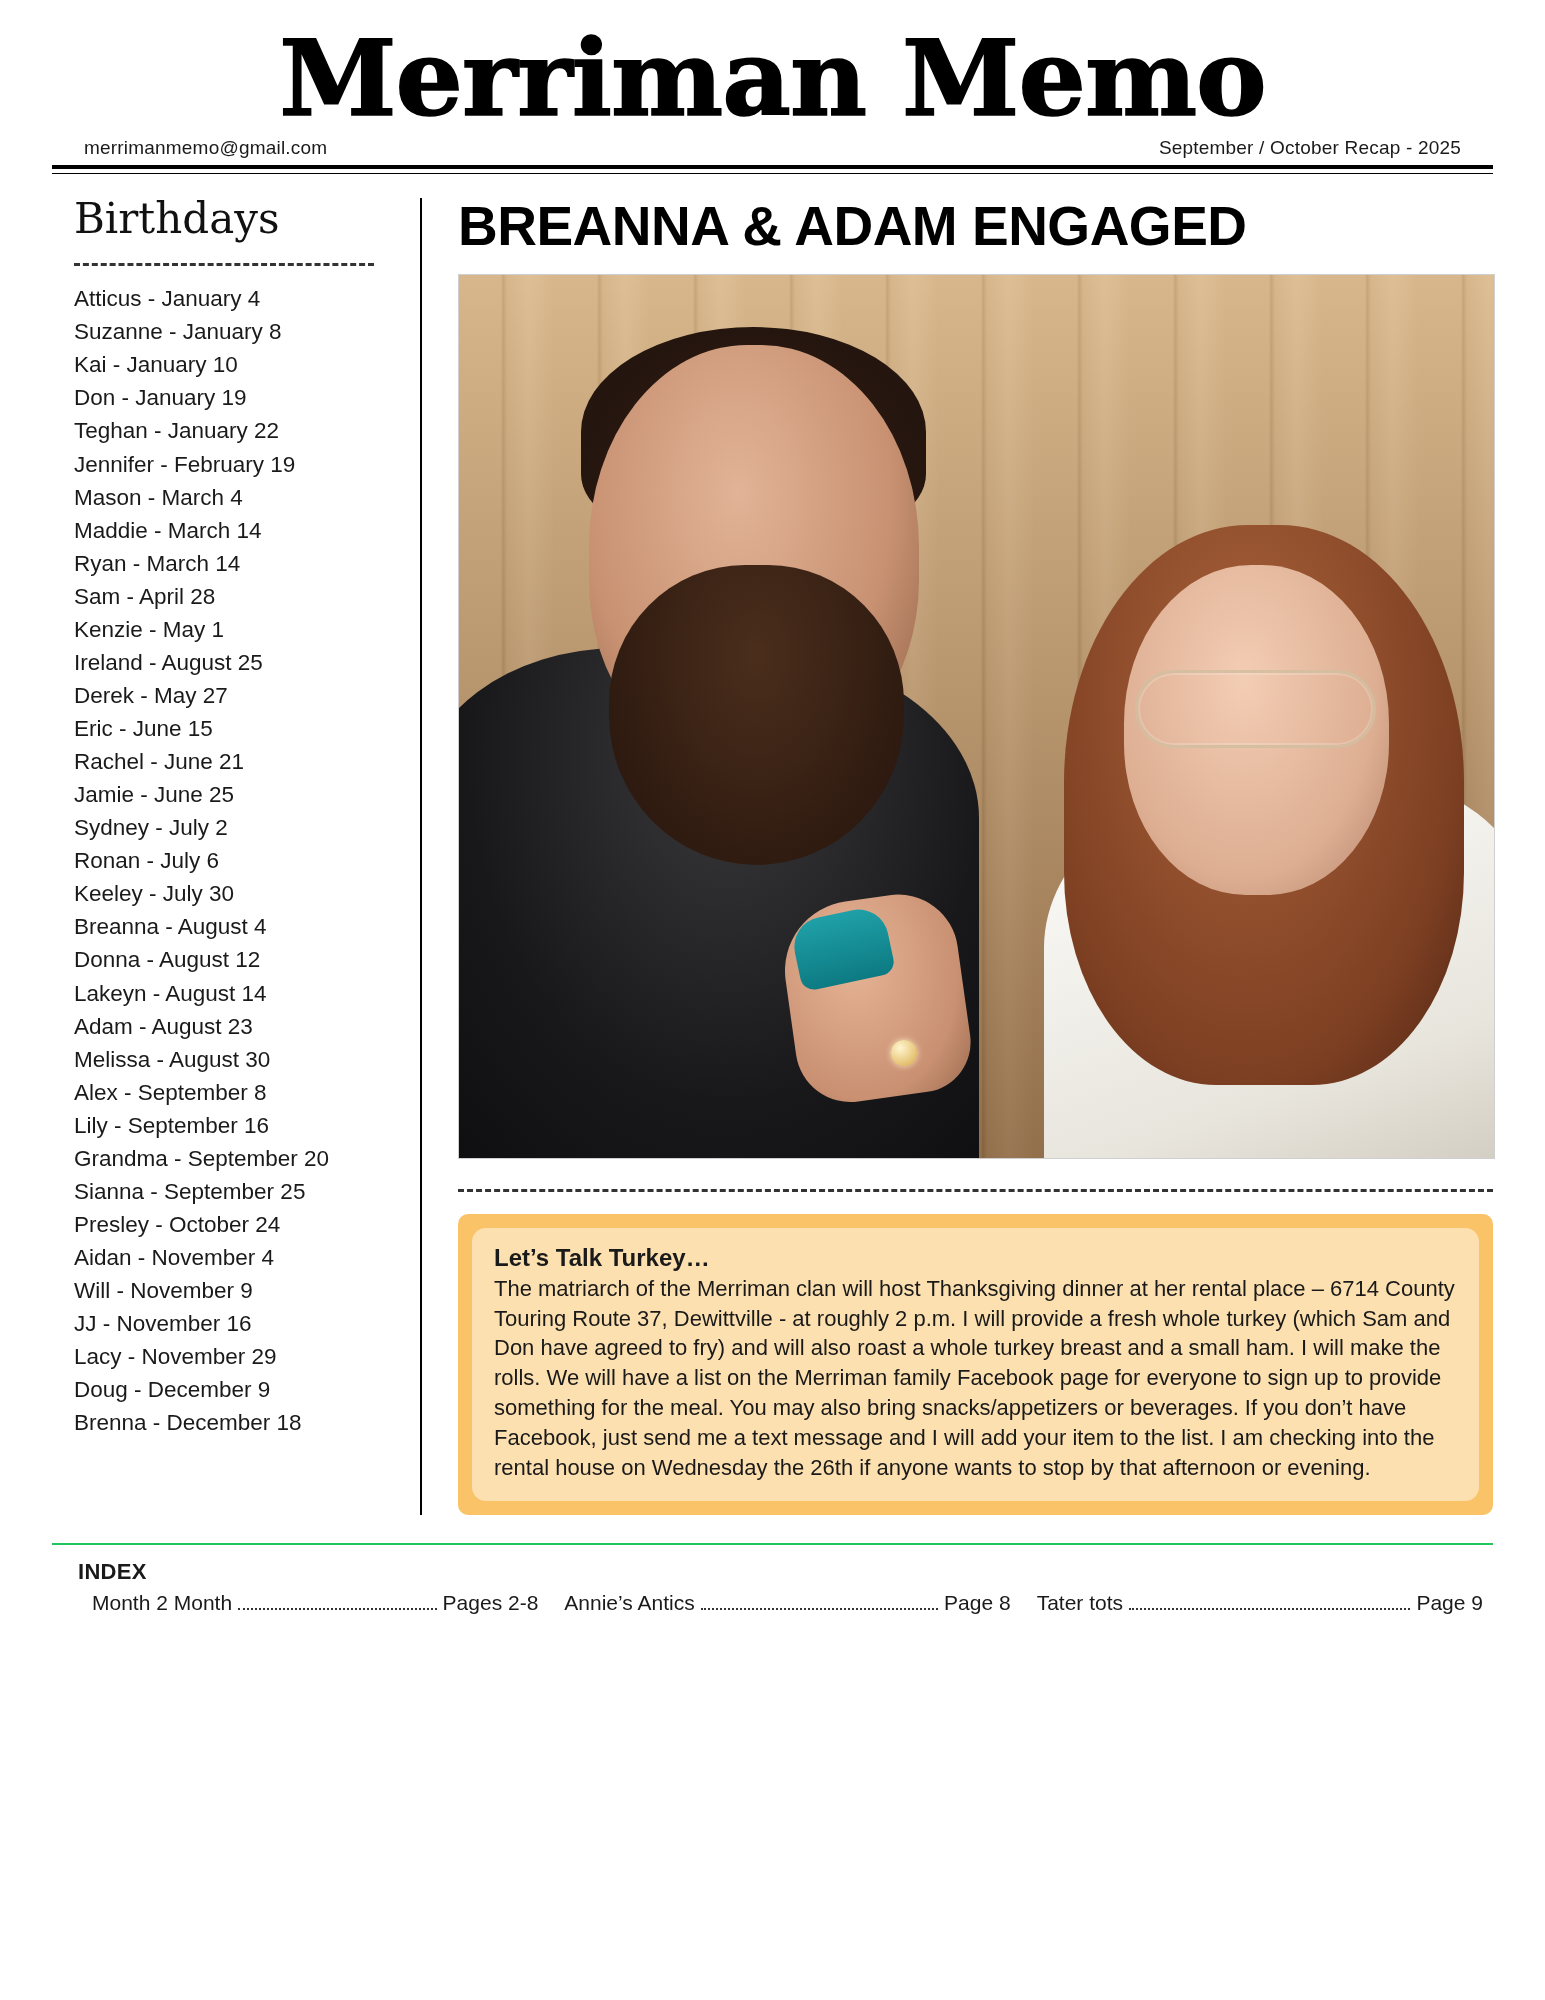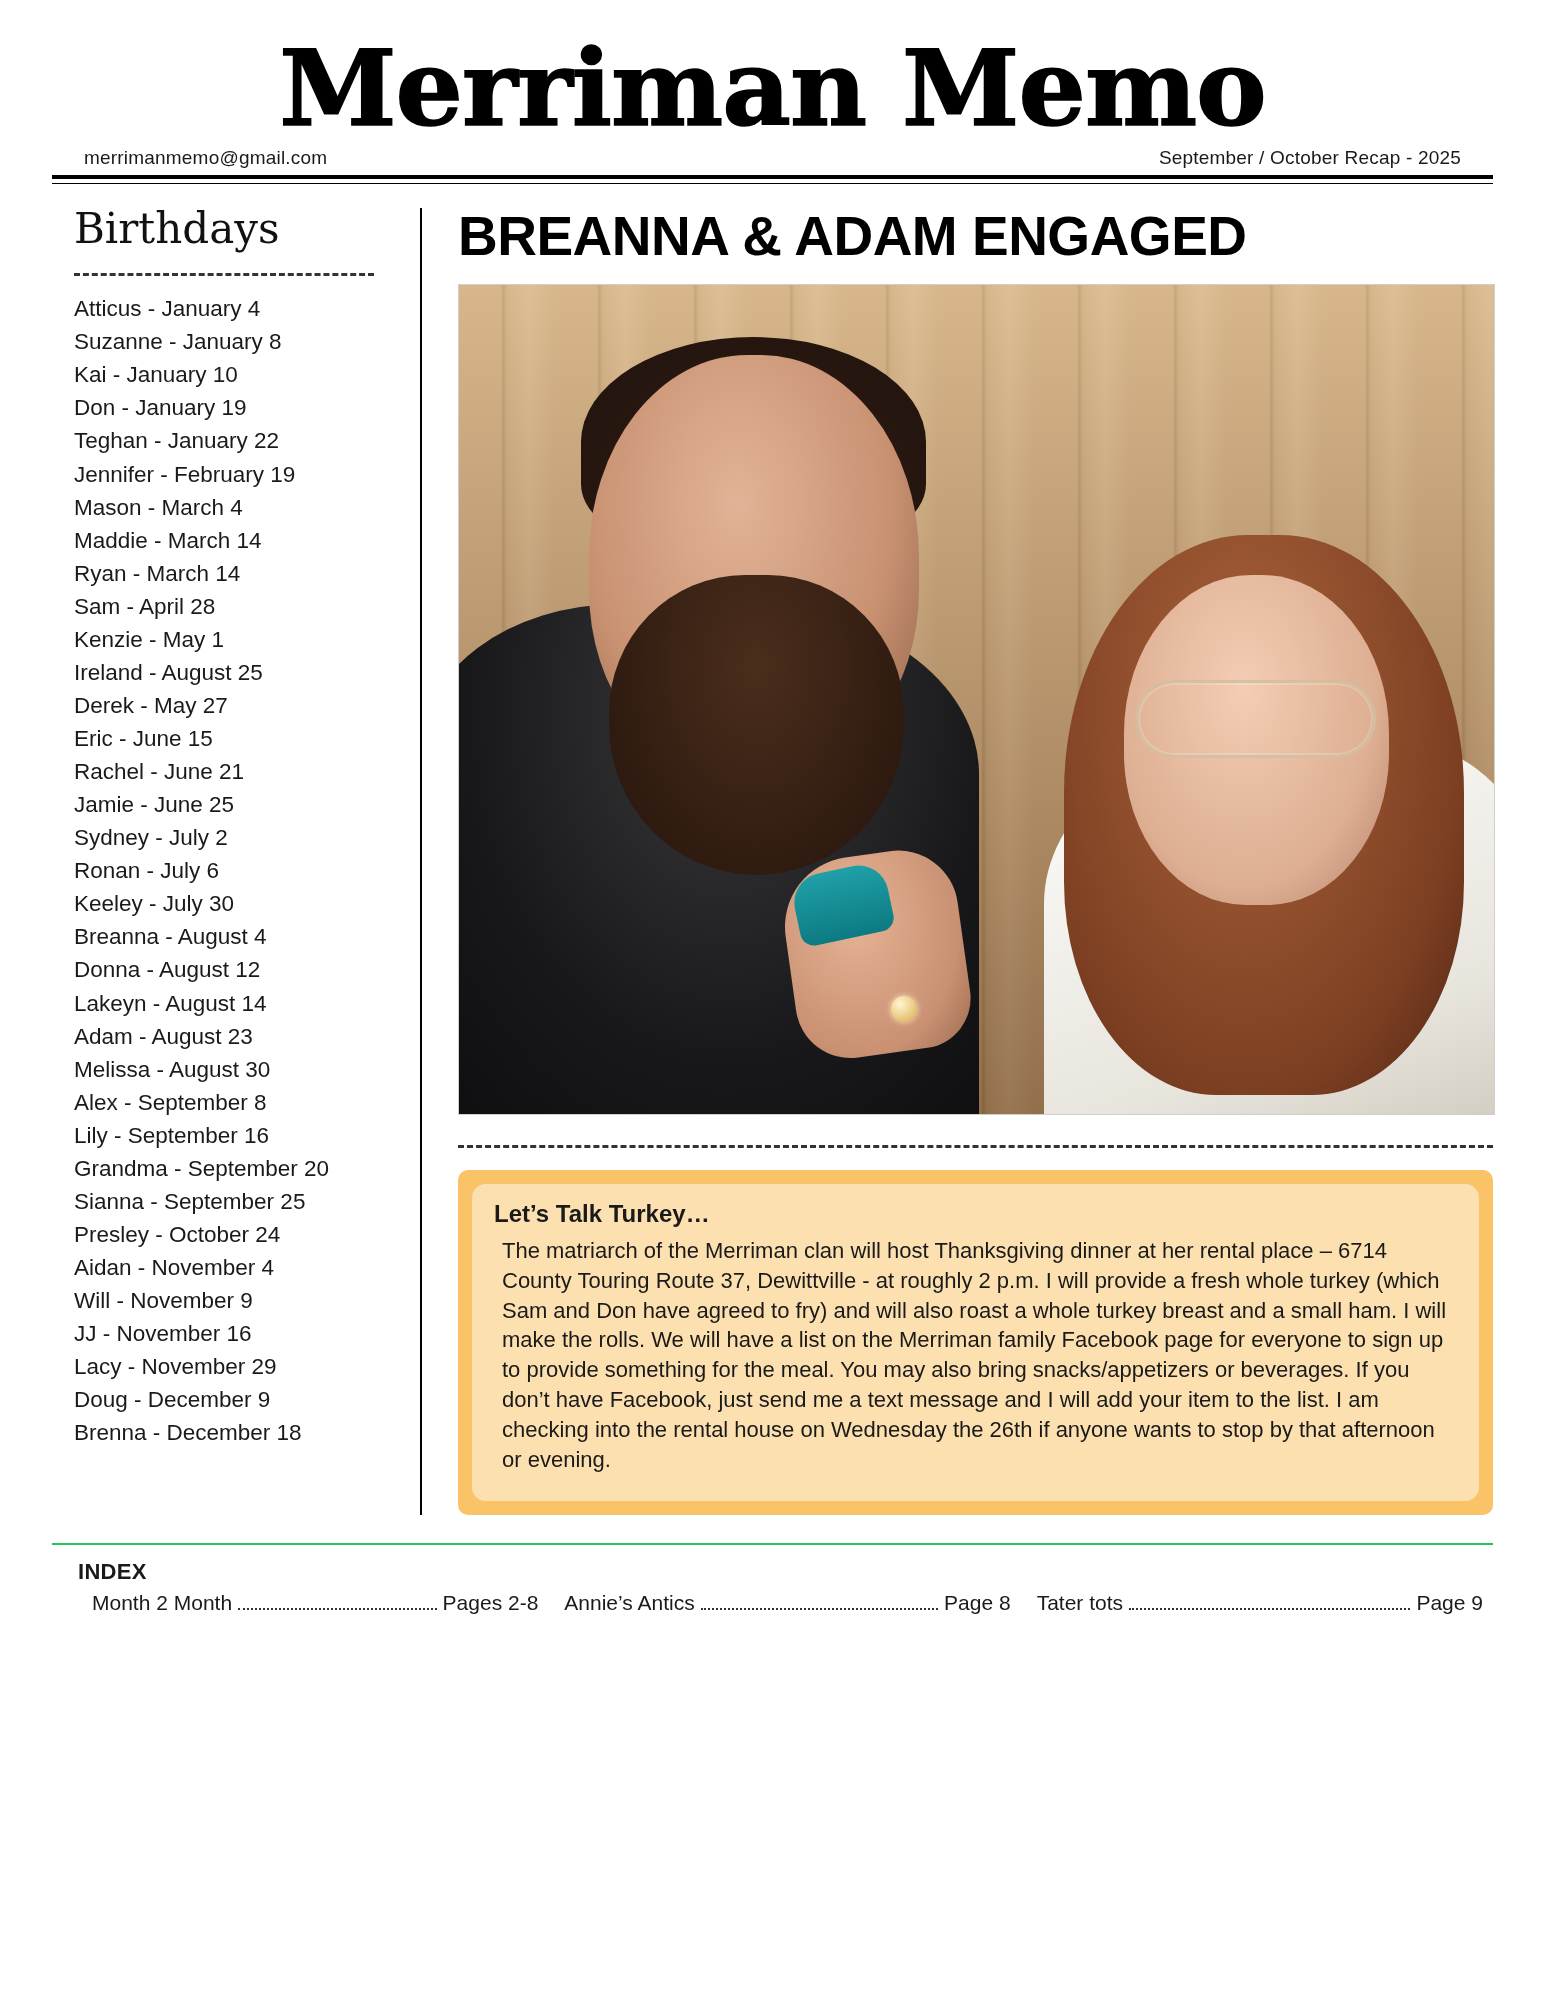--- a/index.html
+++ b/index.html
@@ -13,21 +13,21 @@
     font-family: "Liberation Sans", sans-serif;
     color: #1a1a1a;
     position: relative;
     overflow: hidden;
   }
 
   .page {
     width: 1545px;
     height: 1615px;
     box-sizing: border-box;
-    padding: 28px 52px 0 52px;
+    padding: 18px 52px 0 52px;
     position: relative;
     display: flex;
     flex-direction: column;
   }
 
   
   .masthead {
     text-align: center;
     padding-top: 6px;
   }
@@ -254,21 +254,21 @@
   }
   .callout-title {
     font-size: 24px;
     font-weight: bold;
     margin: 0 0 2px 0;
     color: #1a1a1a;
   }
   .callout-text {
     font-size: 22px;
     line-height: 1.36;
-    margin: 8px;
+    margin: 0;
     color: #1a1a1a;
   }
 
   
   .footer {
     border-top: 2px solid #22c55e;
     margin-top: 28px;
     padding: 14px 0 0 0;
   }
   .index-label {

